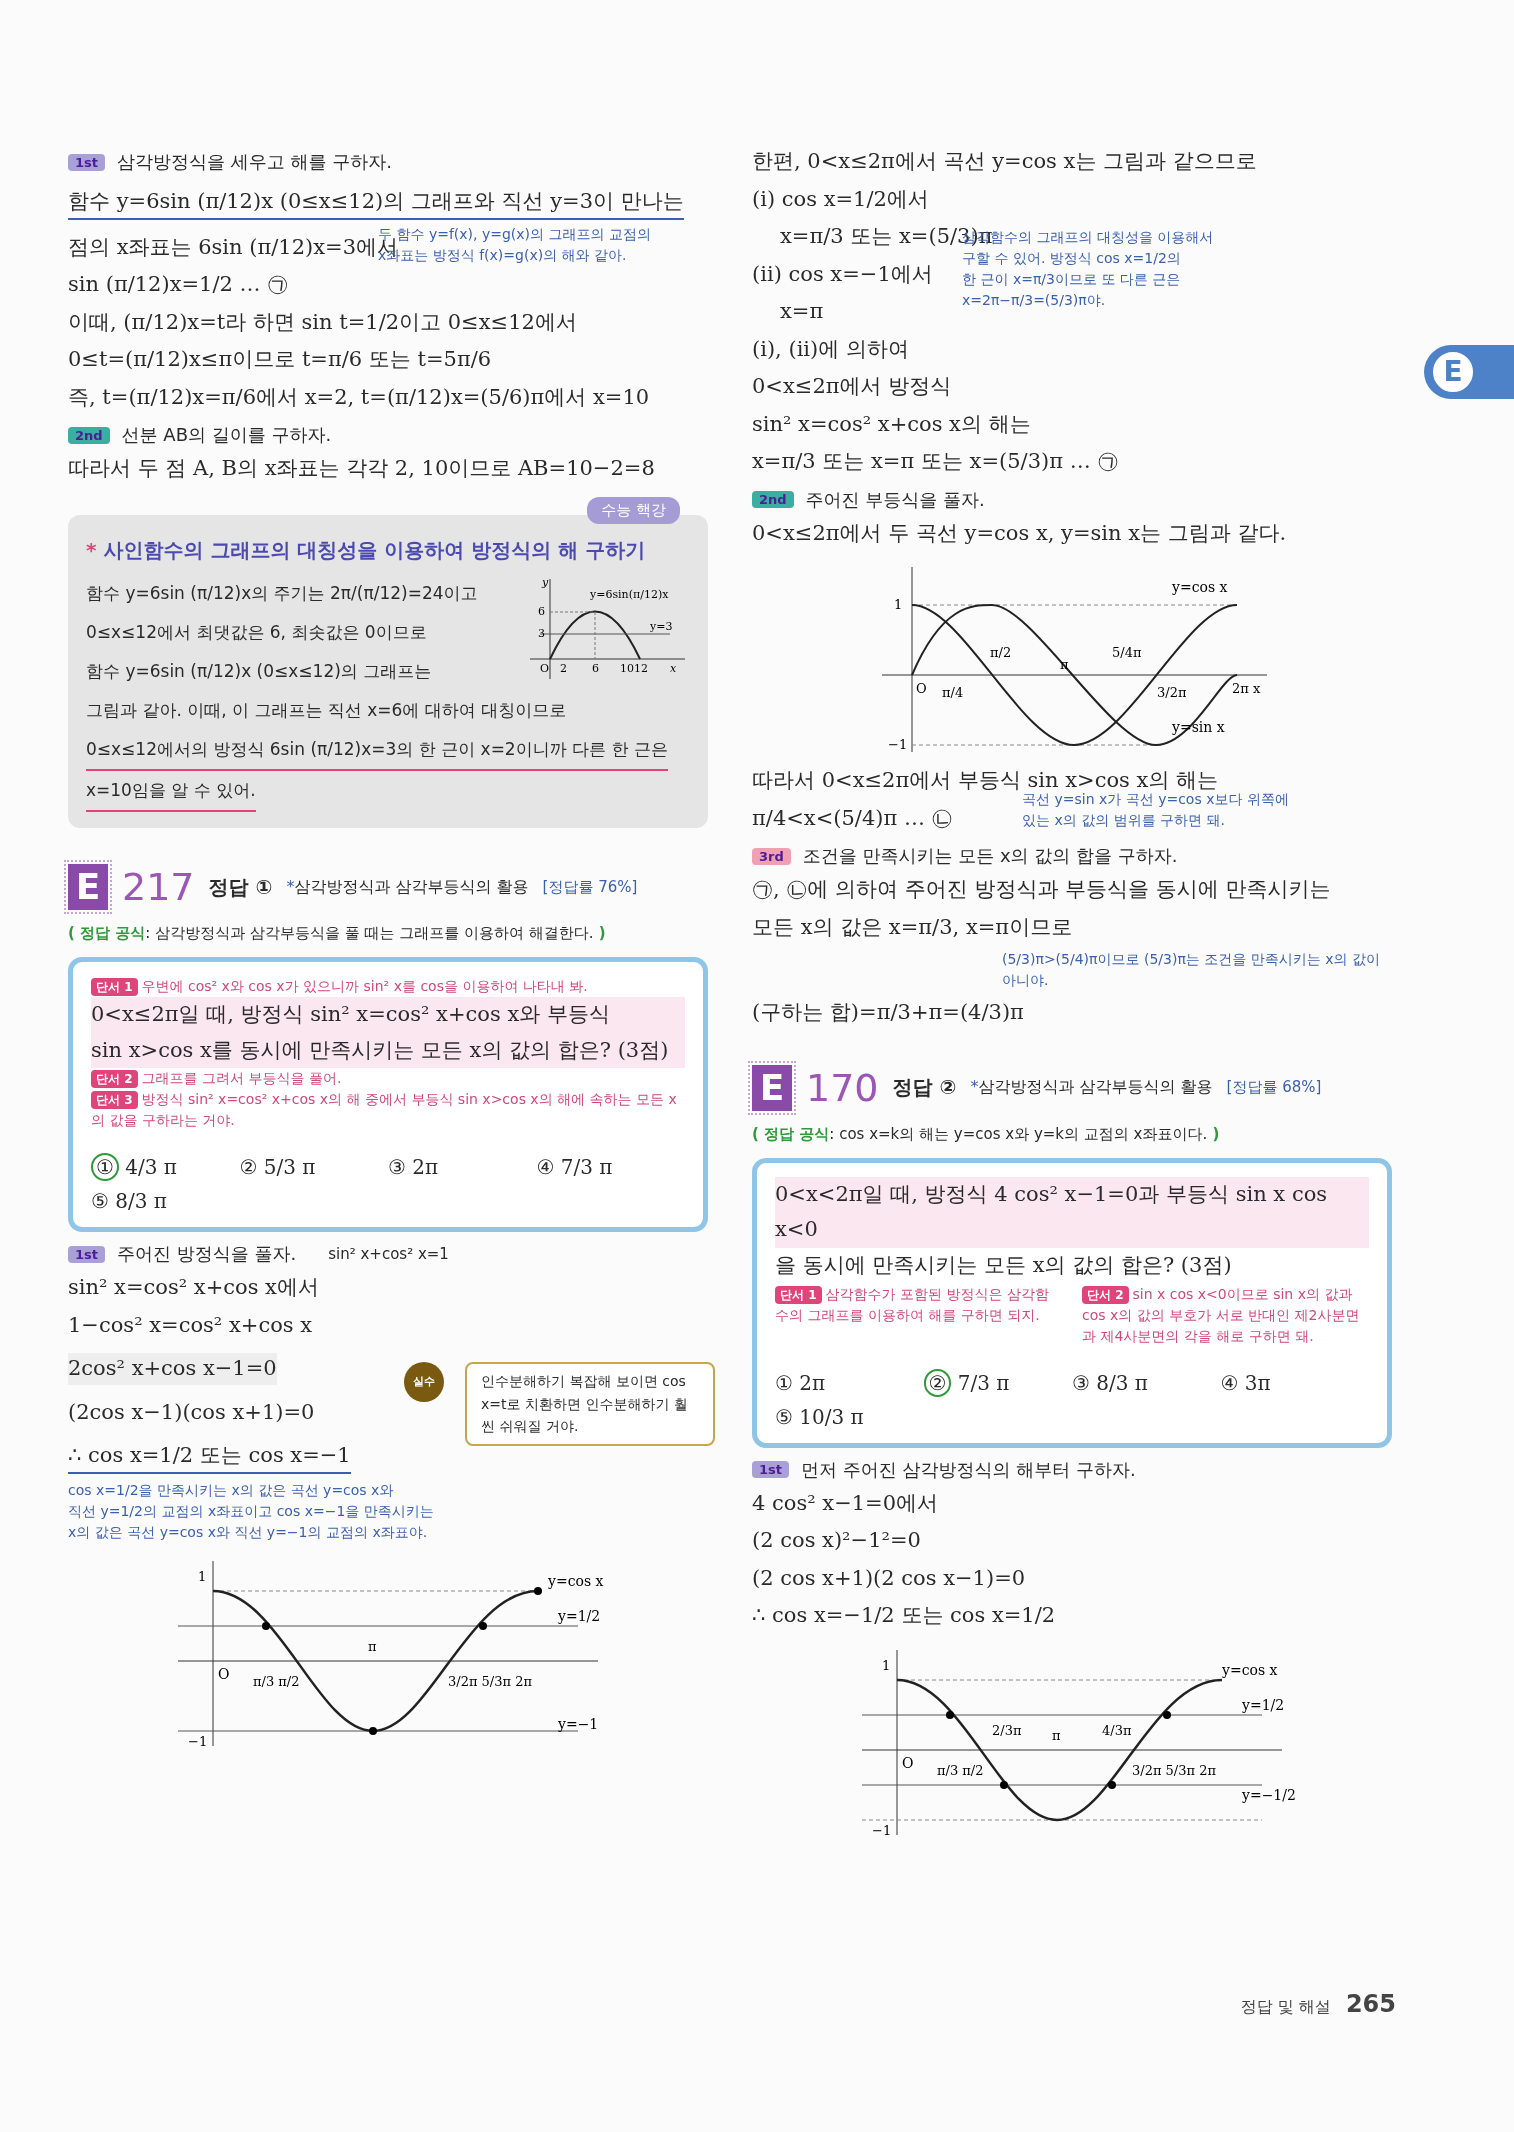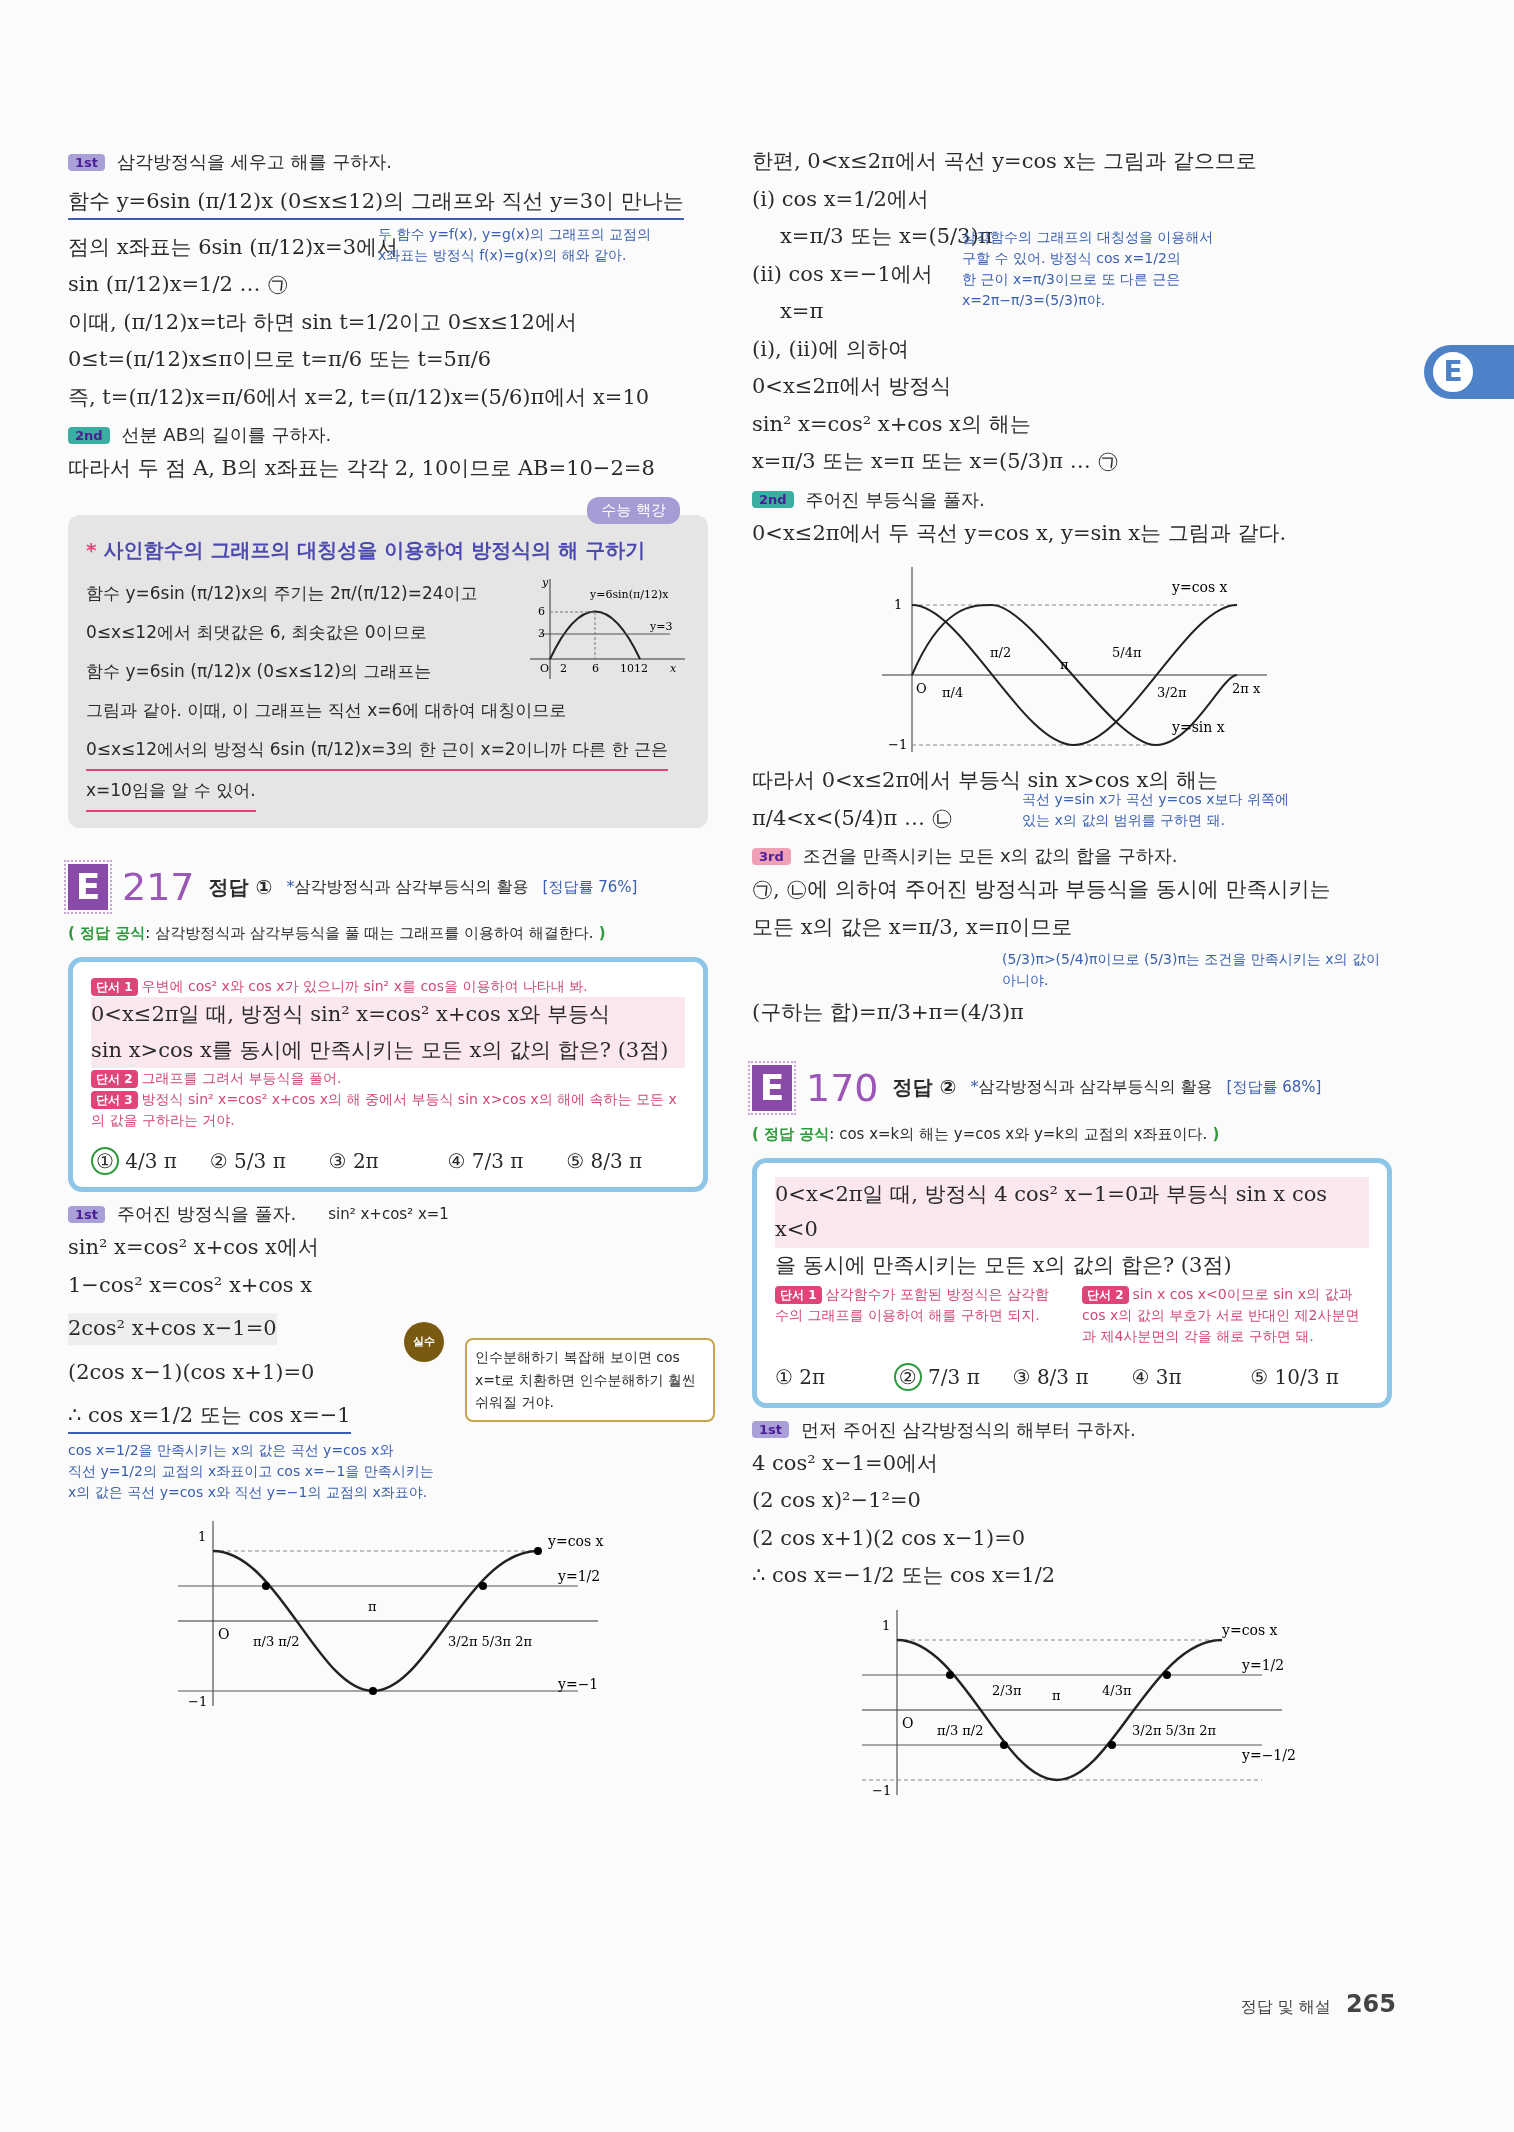--- a/index.html
+++ b/index.html
@@ -29,25 +29,25 @@
   .answer { font-family: "DejaVu Sans", sans-serif; font-weight: bold; font-size: 20px; text-align: center; }
   .topic { font-family: "DejaVu Sans", sans-serif; font-size: 16px; }
   .topic .star { color: #3a5fb0; }
   .rate { color: #3a5fb0; font-family: "DejaVu Sans", sans-serif; font-size: 15px; }
   .formula { font-family: "DejaVu Sans", sans-serif; font-size: 15px; margin: 14px 0; }
   .formula .paren, .formula .lbl { color: #2e9a3c; font-weight: bold; }
   .question-box { border: 5px solid #8fc6e8; border-radius: 14px; padding: 14px 18px; background: #fff; }
   .q-text { font-size: 21px; line-height: 1.7; }
   .hl { background: #fbe7ef; }
   .hint-tag { display: inline-block; background: #e0457a; color: #fff; border-radius: 4px; padding: 0 5px; font-size: 12px; font-weight: bold; font-family: "DejaVu Sans", sans-serif; margin-right: 4px; }
-  .choices { display: grid; grid-template-columns: 1fr 1fr 1fr 1fr 1fr; gap: 10px 0; margin-top: 18px; font-size: 20px; }
+  .choices { display: grid; grid-template-columns: 1fr 1fr 1fr 1fr; gap: 10px 0; margin-top: 24px; font-size: 20px; }
   .choice.correct .cnum { border: 2px solid #2e9a3c; border-radius: 50%; padding: 0 3px; }
   .mistake { display: flex; align-items: flex-start; gap: 21px; position: absolute; left: 336px; top: 0; }
   .mistake-badge { width: 40px; height: 40px; background: #7a5a10; color: #fff; border-radius: 50%; font-size: 11px; text-align: center; line-height: 40px; font-family: "DejaVu Sans", sans-serif; font-weight: bold; }
-  .mistake-box { border: 2px solid #c8a44a; border-radius: 8px; padding: 6px 8px; font-family: "DejaVu Sans", sans-serif; font-size: 14px; line-height: 1.6; width: 250px; background: #fff; margin-top: 16px; }
+  .mistake-box { border: 2px solid #c8a44a; border-radius: 8px; padding: 6px 14px; font-family: "DejaVu Sans", sans-serif; font-size: 14px; line-height: 1.6; width: 250px; background: #fff; }
   .graph { display: block; margin: 8px auto; }
   .side-tab { position: absolute; right: 0; top: 345px; width: 90px; height: 54px; background: #4e82c8; border-radius: 27px 0 0 27px; }
   .side-tab .e-circle { position: absolute; left: 6px; top: 4px; width: 46px; height: 46px; border-radius: 50%; background: #fff; border: 3px solid #4e82c8; color: #4e82c8; font-family: "DejaVu Sans", sans-serif; font-weight: bold; font-size: 28px; text-align: center; line-height: 40px; }
   .footer { position: absolute; right: 118px; top: 1990px; font-family: "DejaVu Sans", sans-serif; color: #444; }
   .footer .lbl { font-size: 16px; margin-right: 10px; }
   .footer .num { font-size: 24px; font-weight: bold; }
   .rel { position: relative; }
 </style>
 </head>
 <body>

